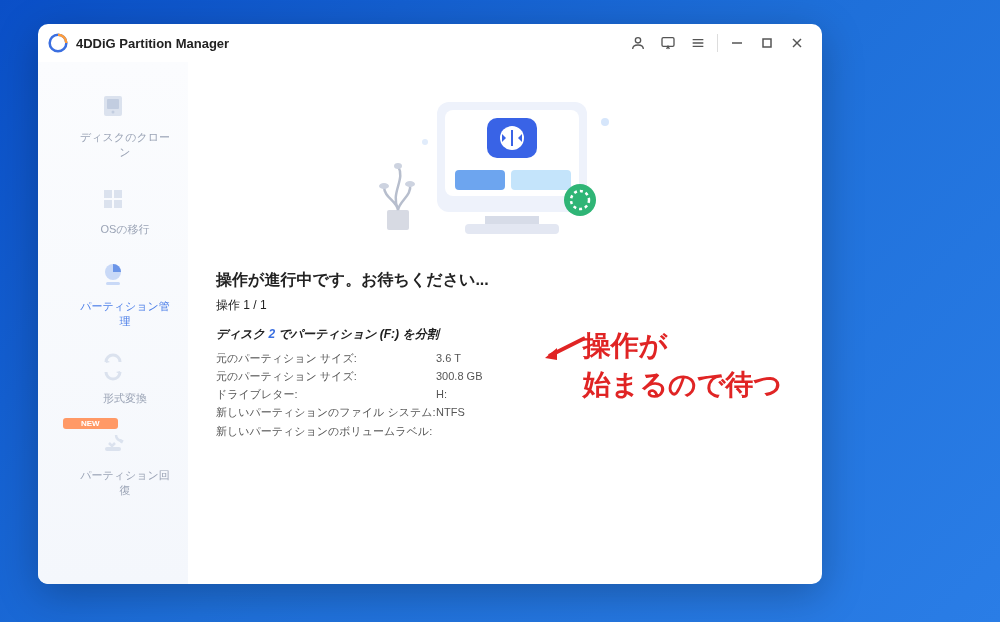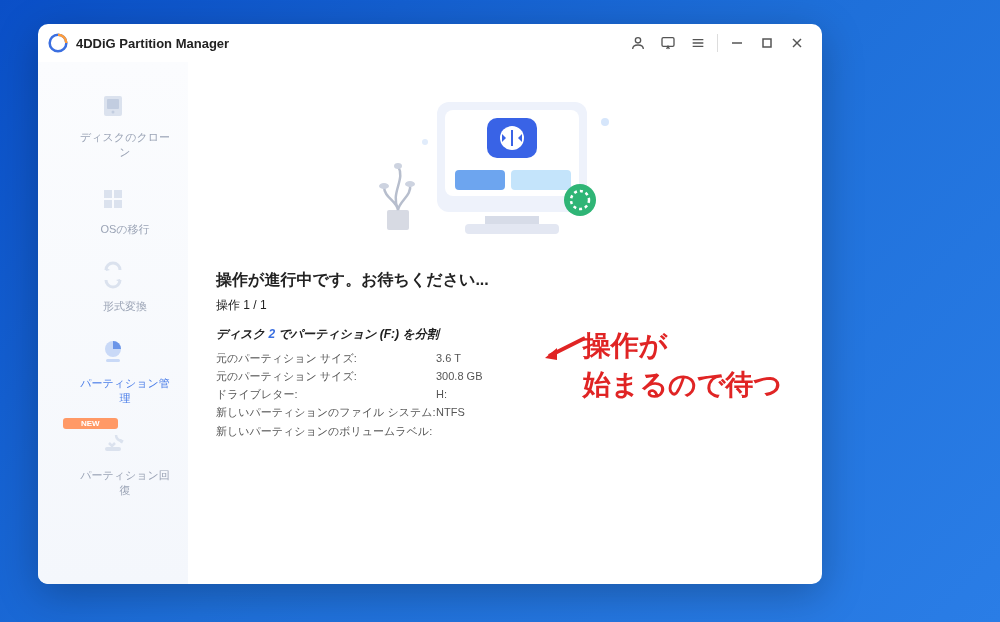--- a/index.html
+++ b/index.html
@@ -99,38 +99,38 @@
         <span class="side-icon">
             <svg width="30" height="30" viewBox="0 0 30 30">
               <rect x="6" y="7" width="8" height="8" fill="#dbe2ee"></rect>
               <rect x="16" y="7" width="8" height="8" fill="#dbe2ee"></rect>
               <rect x="6" y="17" width="8" height="8" fill="#dbe2ee"></rect>
               <rect x="16" y="17" width="8" height="8" fill="#dbe2ee"></rect>
             </svg>
           </span>
         <span class="side-label">OSの移行</span>
       </div>
-      <div class="side-item">
-        <span class="side-icon">
-            <svg width="30" height="30" viewBox="0 0 30 30">
-              <path d="M8 10 a7 7 0 0 1 14 0 M22 20 a7 7 0 0 1 -14 0" fill="none" stroke="#dbe2ee" stroke-width="3"></path>
-              <path d="M7 7l1 4 4-1 M23 23l-1-4-4 1" fill="#dbe2ee"></path>
-            </svg>
-          </span>
-        <span class="side-label">形式変換</span>
-      </div>
       <div class="side-item active">
         <span class="side-icon">
             <svg width="30" height="30" viewBox="0 0 30 30">
               <circle cx="15" cy="12" r="8" fill="#c9d9f7"></circle>
               <path d="M15 4 A8 8 0 0 1 23 12 L15 12 Z" fill="#6b95e8"></path>
               <rect x="8" y="22" width="14" height="3" rx="1.5" fill="#c9d9f7"></rect>
             </svg>
           </span>
         <span class="side-label">パーティション管理</span>
+      </div>
+      <div class="side-item">
+        <span class="side-icon">
+            <svg width="30" height="30" viewBox="0 0 30 30">
+              <path d="M8 10 a7 7 0 0 1 14 0 M22 20 a7 7 0 0 1 -14 0" fill="none" stroke="#dbe2ee" stroke-width="3"></path>
+              <path d="M7 7l1 4 4-1 M23 23l-1-4-4 1" fill="#dbe2ee"></path>
+            </svg>
+          </span>
+        <span class="side-label">形式変換</span>
       </div>
       <div class="side-item">
         <span class="new-badge">NEW</span>
         <span class="side-icon">
             <svg width="30" height="30" viewBox="0 0 30 30">
               <rect x="7" y="18" width="16" height="4" rx="2" fill="#dbe2ee"></rect>
               <path d="M18 6 a6 6 0 0 0 6 6 l-2-1 2 1 -1 2" fill="none" stroke="#dbe2ee" stroke-width="2.5"></path>
               <path d="M11 14 l3 3 3-3" fill="none" stroke="#dbe2ee" stroke-width="2.5"></path>
             </svg>
           </span>

